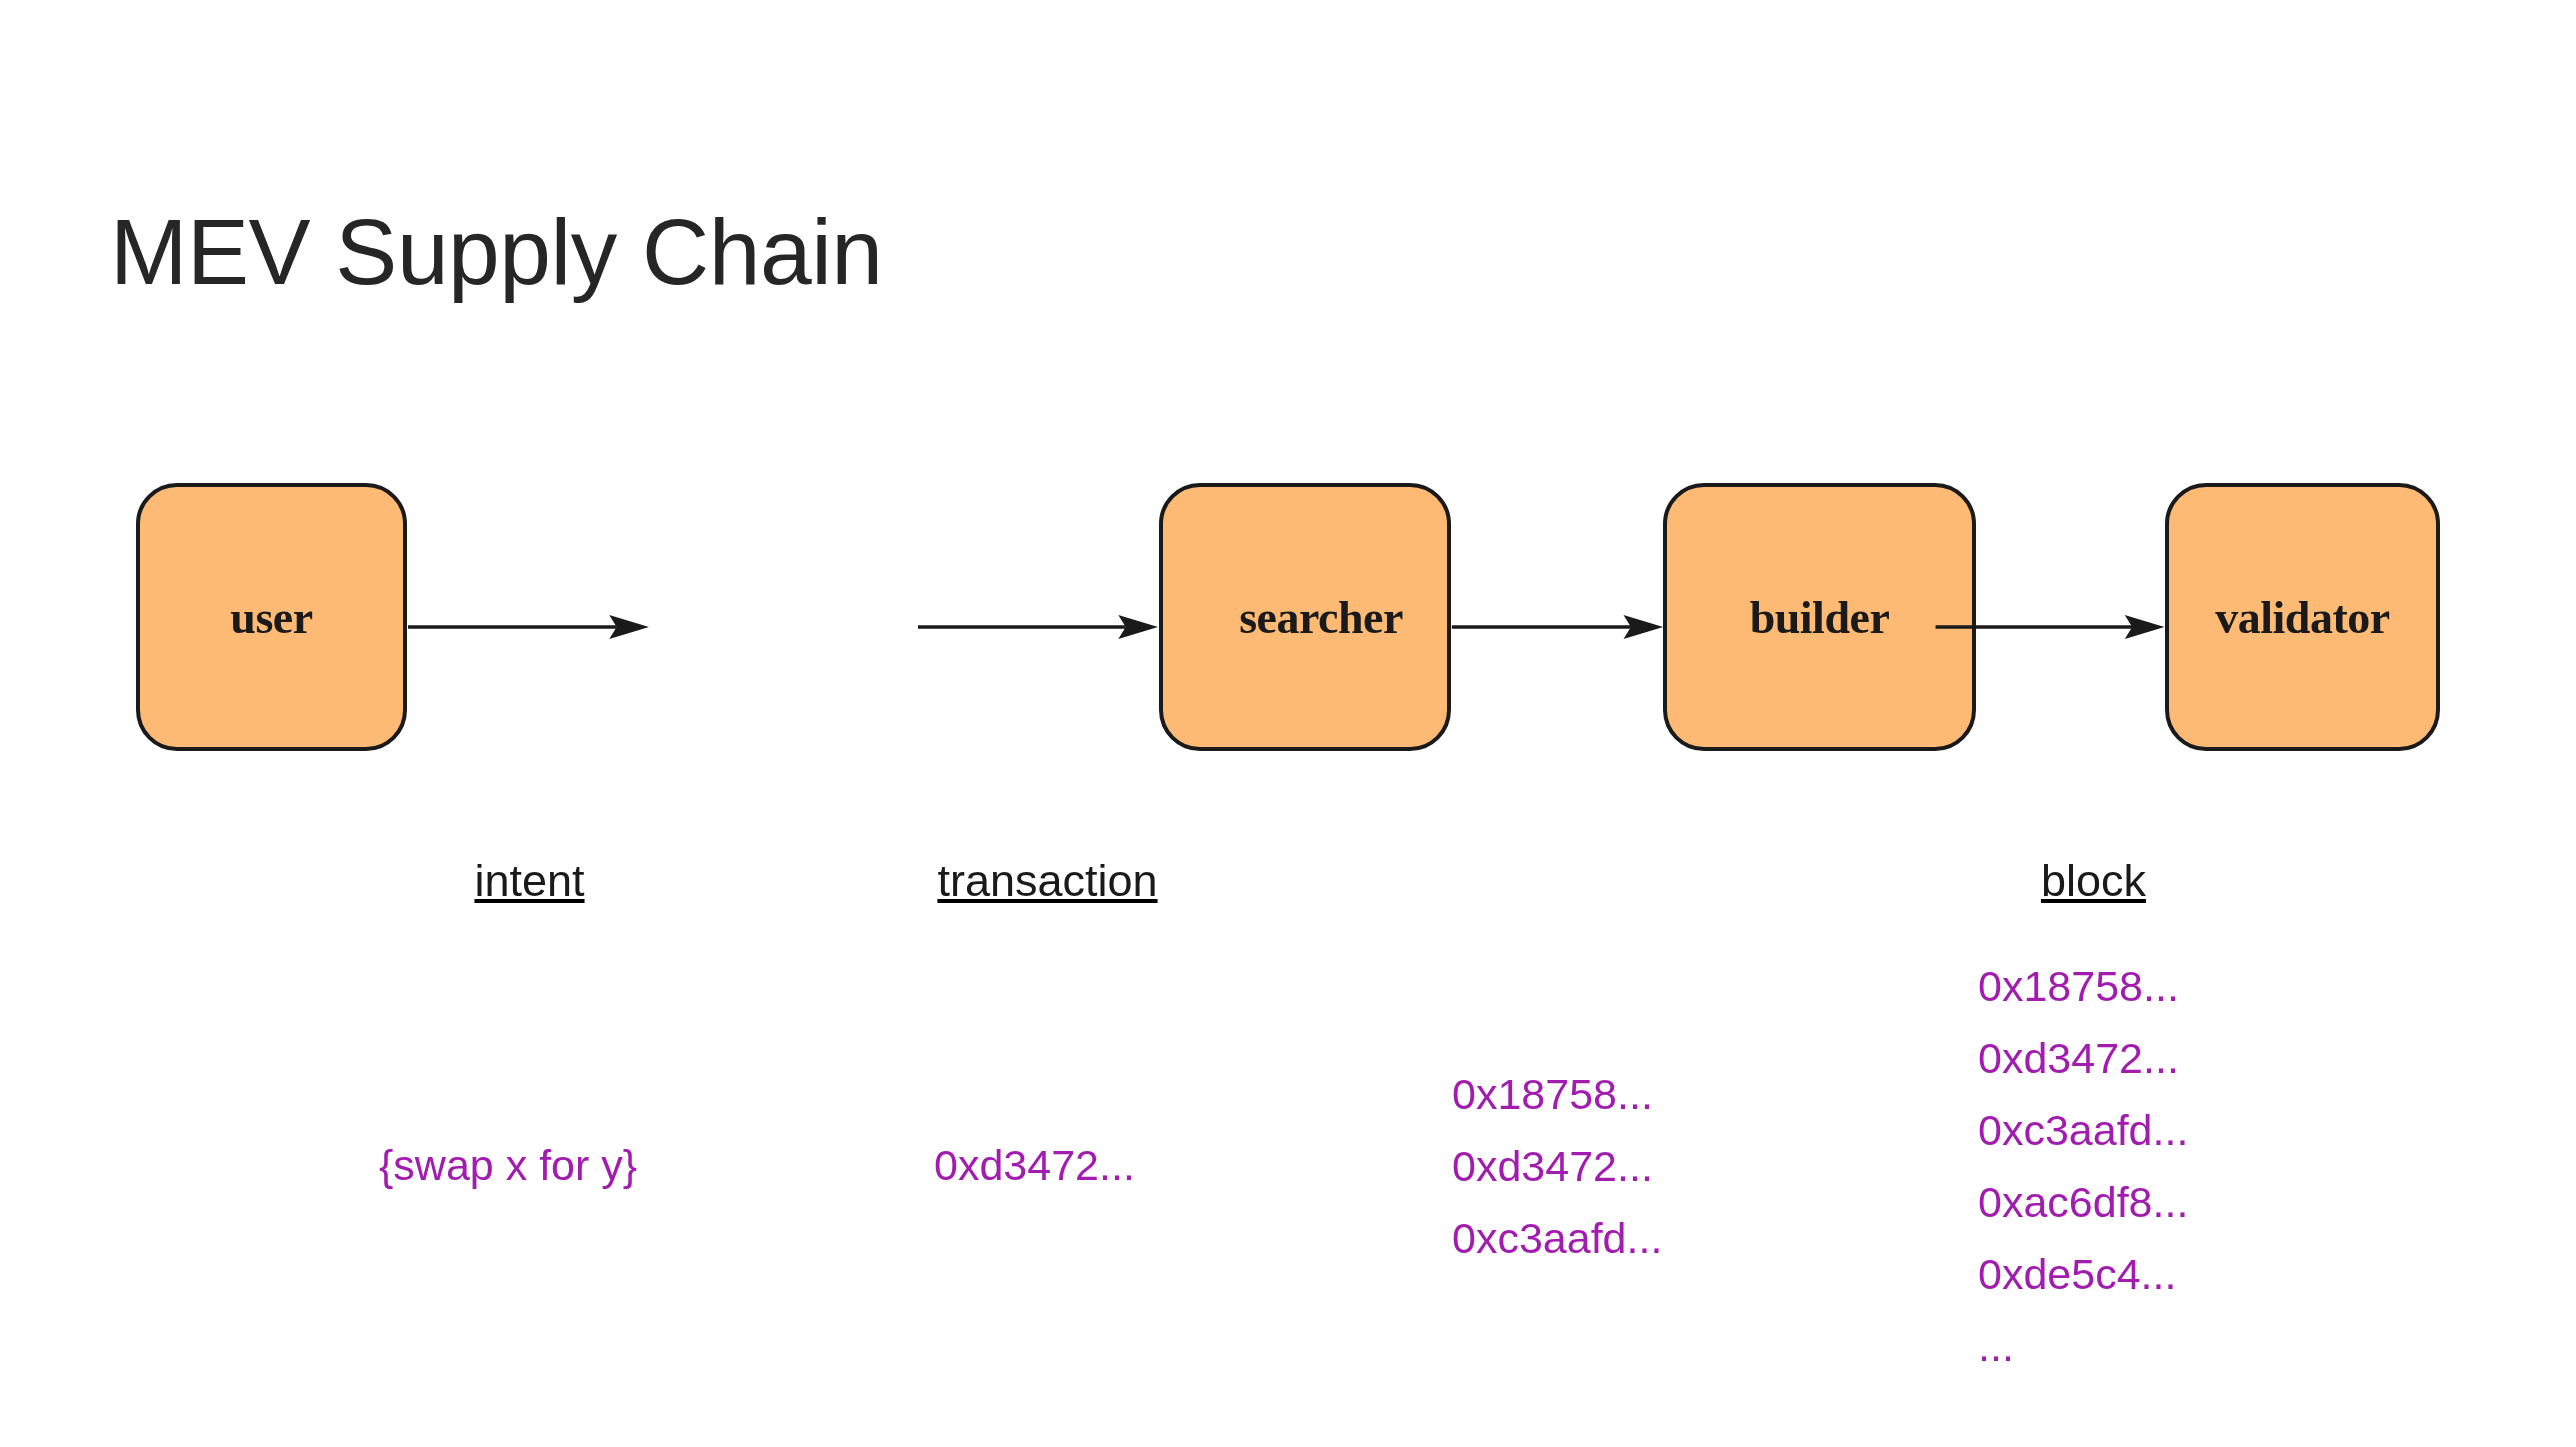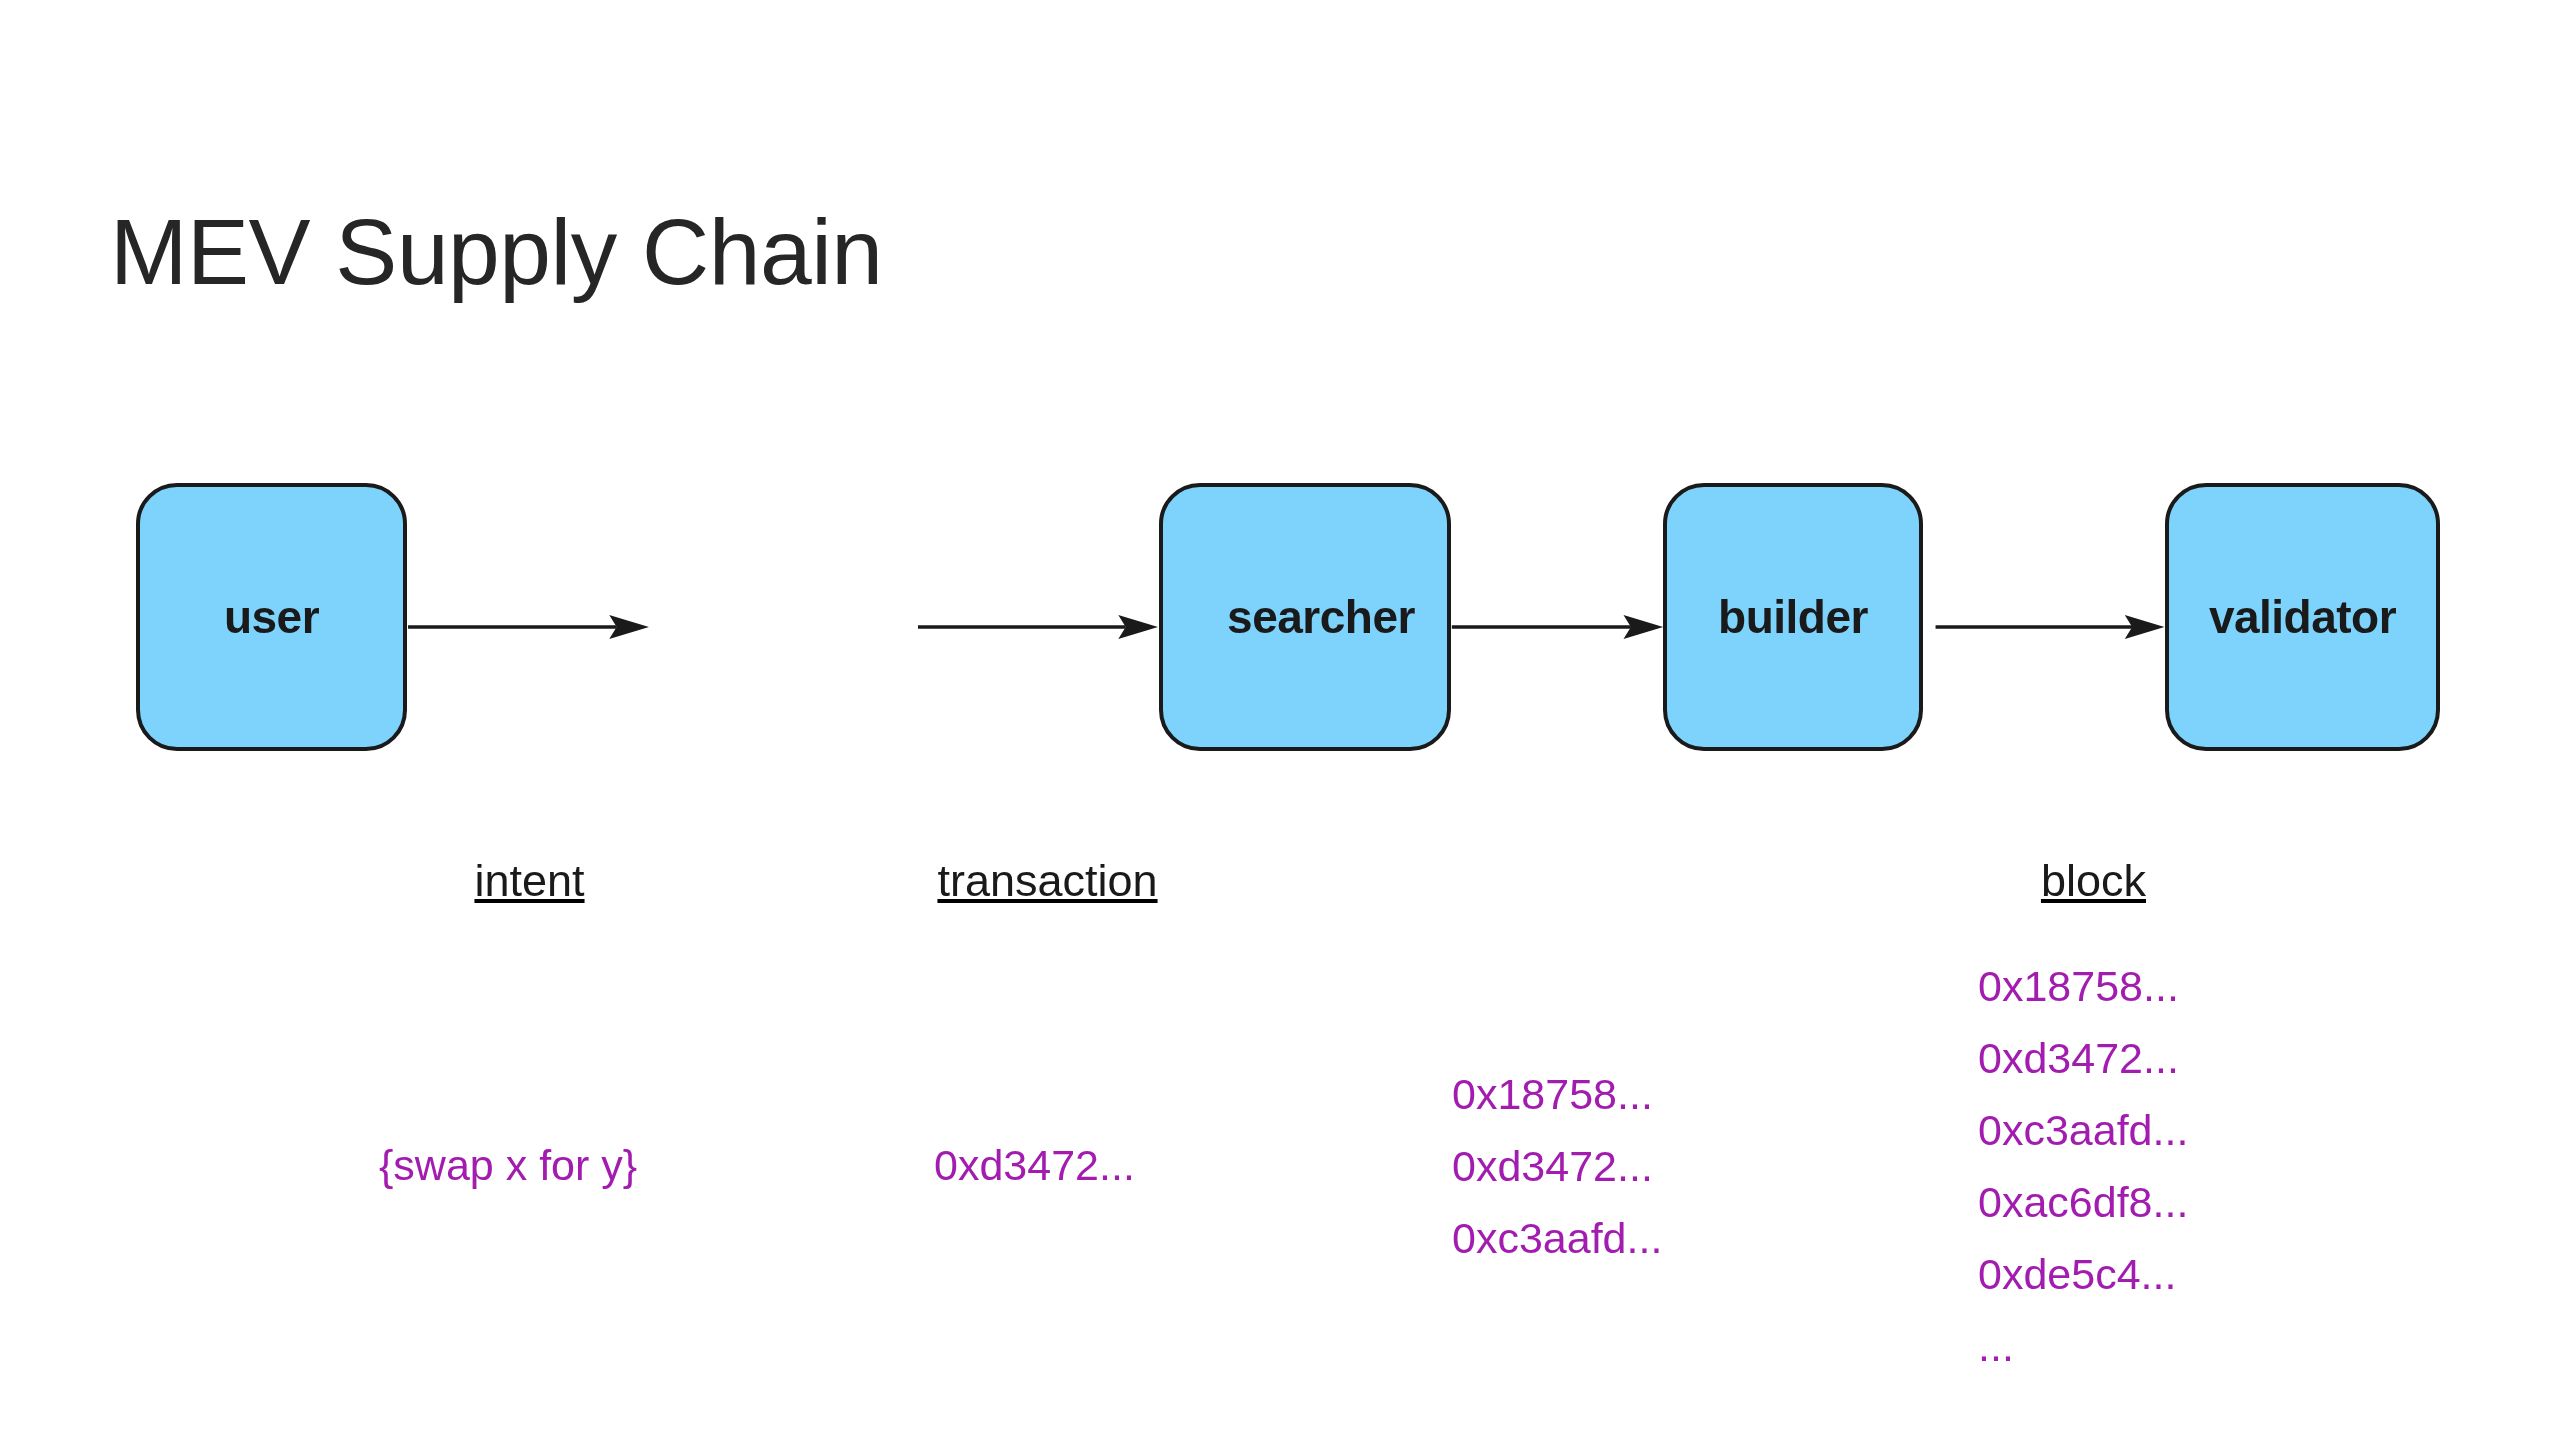--- a/index.html
+++ b/index.html
@@ -39,26 +39,27 @@
     top: 0;
     width: 2576px;
     height: 1448px;
   }
 
   .node {
     position: absolute;
     box-sizing: border-box;
     height: 268px;
     top: 483px;
-    background: #7dd3fc;
+    background: #fdba74;
     border: 4.6px solid #1a1a1a;
     border-radius: 41px;
     display: flex;
     align-items: center;
     justify-content: center;
+    font-family: Liberation Serif, serif;
   }
   .node-label {
     font-size: 46px;
     font-weight: 700;
     color: #1a1a1a;
     letter-spacing: -0.5px;
     white-space: nowrap;
   }
 
   .edge {
@@ -102,21 +103,21 @@
 
     <div class="node" style="left:136px; width:271px;">
       <span class="node-label">user</span>
     </div>
 
 
     <div class="node" style="left:1159px; width:292px;padding-left:32px;">
       <span class="node-label">searcher</span>
     </div>
 
-    <div class="node" style="left:1663px; width:260px;">
+    <div class="node" style="left:1663px; width:313px;">
       <span class="node-label">builder</span>
     </div>
 
     <div class="node" style="left:2165px; width:275px;">
       <span class="node-label">validator</span>
     </div>
 
     <div class="edge" style="left:407px; width:243px;">
       <svg width="243" height="24" viewBox="0 0 261 26" aria-hidden="true">
         <line x1="0" y1="13" x2="226" y2="13" stroke="#1a1a1a" stroke-width="4"></line>

